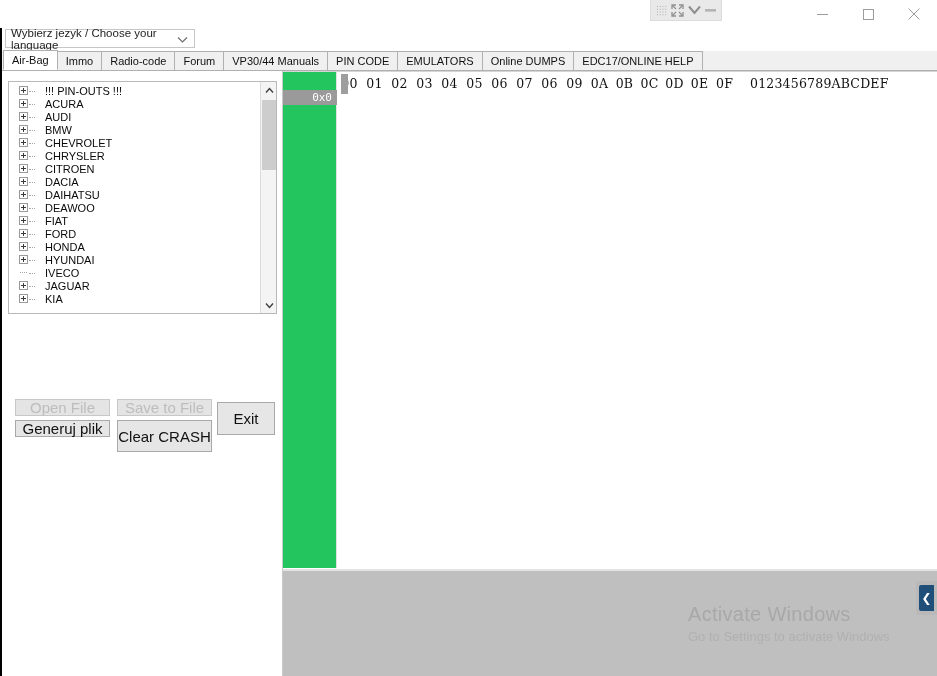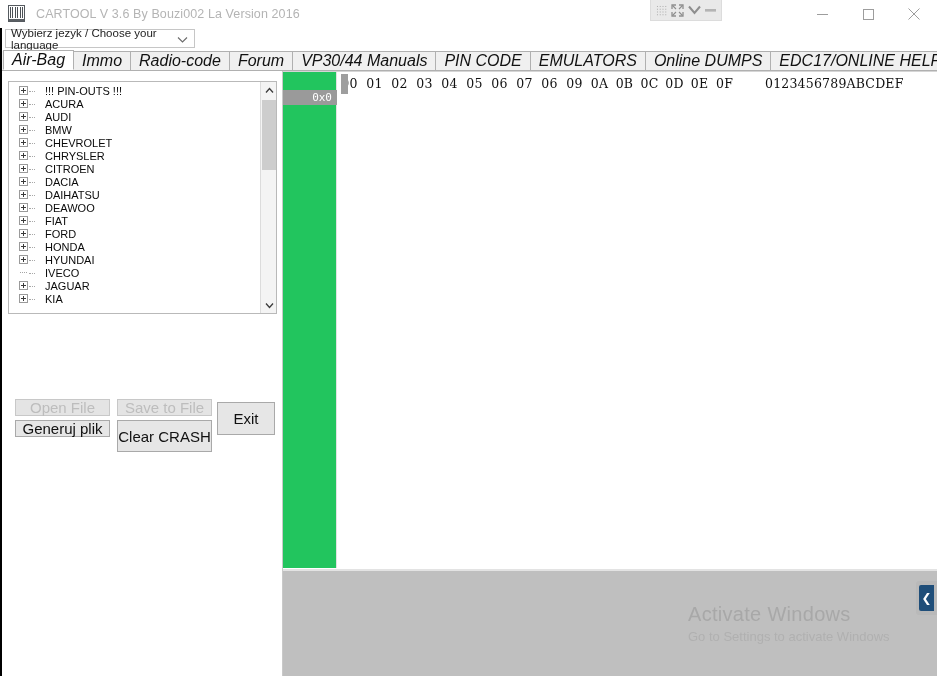--- a/index.html
+++ b/index.html
@@ -111,30 +111,29 @@
     position: absolute; left: 0; top: 51px;
     width: 937px; height: 20px;
     background: #f0f0f0;
     border-bottom: 1px solid #b0b0b0;
     display: flex; align-items: flex-end;
     padding-left: 3px;
   }
   .tab {
     height: 19px;
     padding: 8px 8px;
-    font-size: 16px;
+    font-size: 11px;
     color: #111;
     display: flex; align-items: center;
     background: #f0f0f0;
     border: 1px solid #b0b0b0;
     border-bottom: none;
     margin-right: -1px;
     white-space: nowrap;
     position: relative;
-    font-style: italic;
   }
   .tab.active {
     background: #ffffff;
     height: 20px;
     z-index: 3;
     border-bottom: 1px solid #ffffff;
   }
 
   
   .left-panel {
@@ -267,21 +266,21 @@
     font-family: "DejaVu Serif", serif;
     font-size: 12.5px;
     color: #111;
     display: flex; align-items: center;
     letter-spacing: .2px;
   }
   .hex-col {
     width: 25px; text-align: center; flex: none;
   }
   .hex-col.first { color: #111; position: relative; }
-  .hex-ascii { margin-left: 28px; white-space: pre; }
+  .hex-ascii { margin-left: 13px; white-space: pre; }
   .hex-cursor {
     position: absolute; left: 58px; top: 2px;
     width: 7px; height: 30px;
     background: #9e9e9e;
   }
   .hex-body {
     position: absolute; left: 54px; top: 22px;
     width: 600px; height: 476px;
     background: #ffffff;
   }
@@ -325,28 +324,20 @@
     width: 937px; height: 648px;
     border-left: 2px solid #000000;
     pointer-events: none;
   }
 </style>
 </head>
 <body>
 
 <div id="app">
 
-  <div class="titlebar">
-    <div class="app-icon">
-      <div class="frame"></div>
-      <div class="bars"></div>
-      <div class="base"></div>
-    </div>
-    <div class="title-text">CARTOOL V 3.6 By Bouzi002 La Version 2016</div>
-  </div>
 
   <div class="mini-toolbar">
     <div class="mt-btn">
       <div class="dotgrid"></div>
     </div>
     <div class="mt-btn">
       <svg width="13" height="13" viewBox="0 0 13 13">
         <path d="M1 5V1h4M12 5V1H8M1 8v4h4M12 8v4H8" fill="none" stroke="#8e8e8e" stroke-width="1.3"></path>
         <path d="M1.5 1.5l3.5 3.5M11.5 1.5L8 5M1.5 11.5L5 8M11.5 11.5L8 8" stroke="#8e8e8e" stroke-width="1.1" fill="none"></path>
       </svg>

